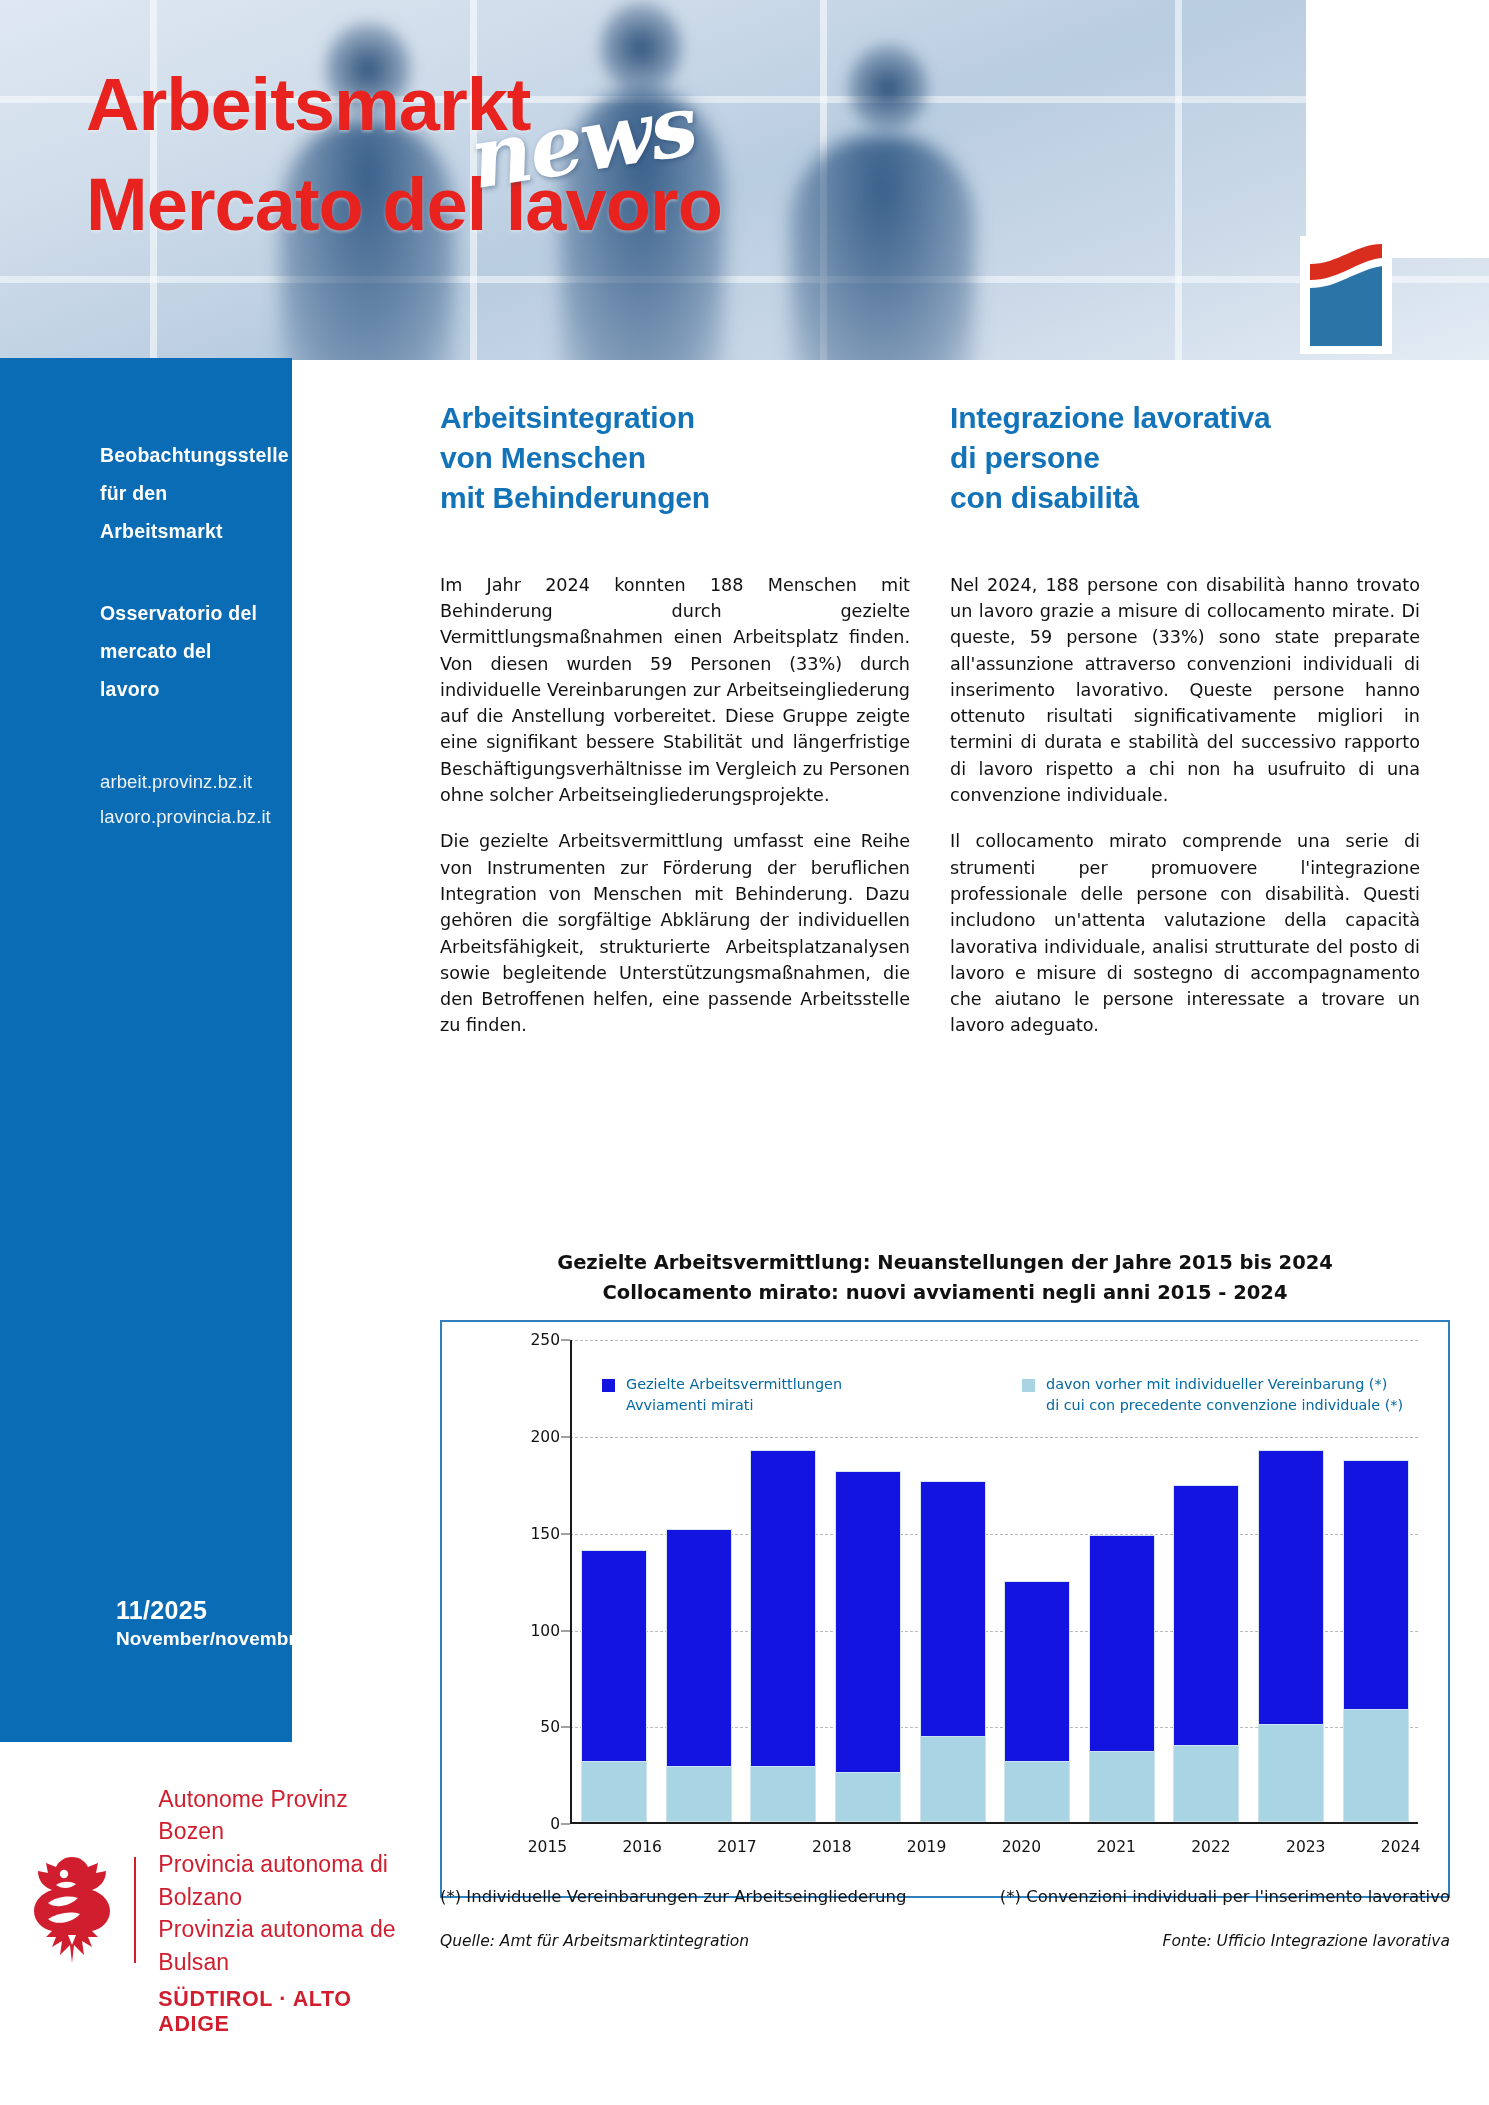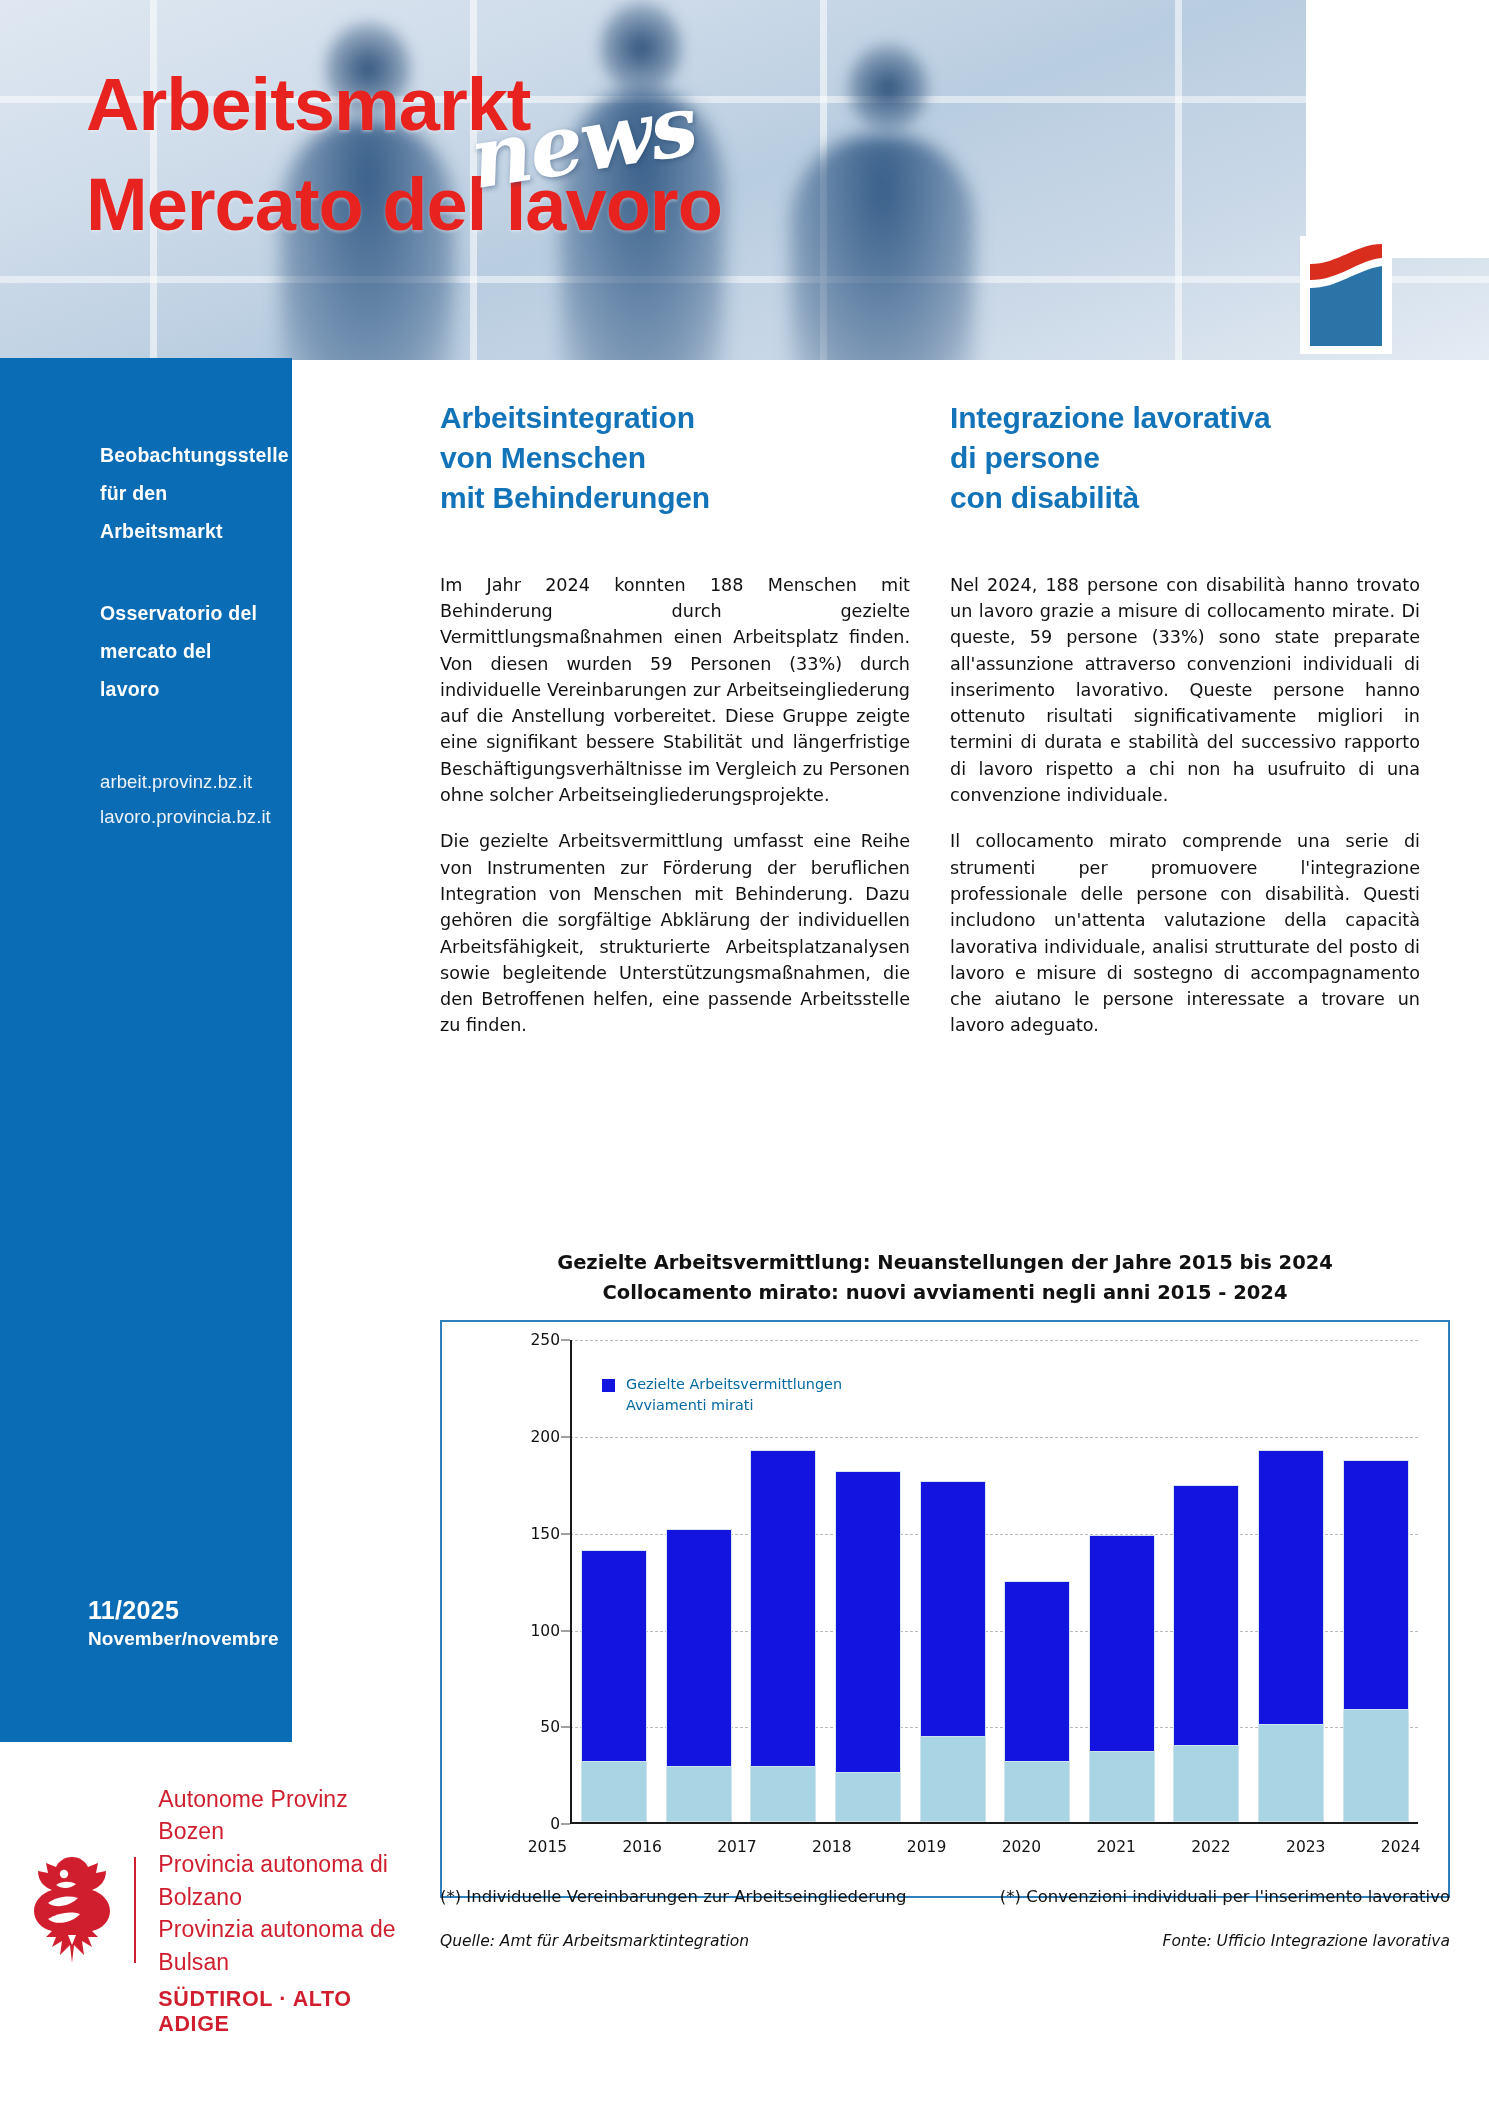--- a/index.html
+++ b/index.html
@@ -67,21 +67,21 @@
   .sb-head {
     color:#ffffff; font-weight:700; font-size:19.5px; line-height:1.95;
     letter-spacing:.2px;
   }
   .sb-head.second { margin-top:44px; }
   .sb-urls { margin-top:56px; }
   .sb-url {
     color:#eef4fa; font-size:18.5px; line-height:1.9; letter-spacing:.1px;
   }
   .sb-date {
-    position:absolute; left:88px; bottom:92px; color:#ffffff;margin-top:18px;
+    position:absolute; left:116px; bottom:92px; color:#ffffff;margin-top:18px;
   }
   .sb-date .big { font-size:25px; font-weight:700; letter-spacing:.3px; }
   .sb-date .small { font-size:19px; font-weight:700; margin-top:3px; letter-spacing:.1px; }
 
   
   .footer-logo {
     position:absolute; left:26px; top:1840px; width:380px; height:140px;
     display:flex; align-items:center; gap:0px;
   }
   .eagle { width:92px; height:118px; flex:0 0 92px; }
@@ -355,20 +355,27 @@
           </div>
 
         <div class="legend">
           <div class="legend-item l1">
             <span class="legend-sw" id="sw1" style="background: rgb(20, 20, 224);"></span>
             <span class="legend-txt">
               <span>Gezielte Arbeitsvermittlungen</span><br>
               <span>Avviamenti mirati</span>
             </span>
           </div>
+          <div class="legend-item l2">
+            <span class="legend-sw" id="sw2" style="background: rgb(168, 212, 228);"></span>
+            <span class="legend-txt">
+              <span>davon vorher mit individueller Vereinbarung (*)</span><br>
+              <span>di cui con precedente convenzione individuale (*)</span>
+            </span>
+          </div>
         </div>
       </div>
       <div class="xlabels" id="xlabels">
           <div class="xlabel">2015</div>
           <div class="xlabel">2016</div>
           <div class="xlabel">2017</div>
           <div class="xlabel">2018</div>
           <div class="xlabel">2019</div>
           <div class="xlabel">2020</div>
           <div class="xlabel">2021</div>

